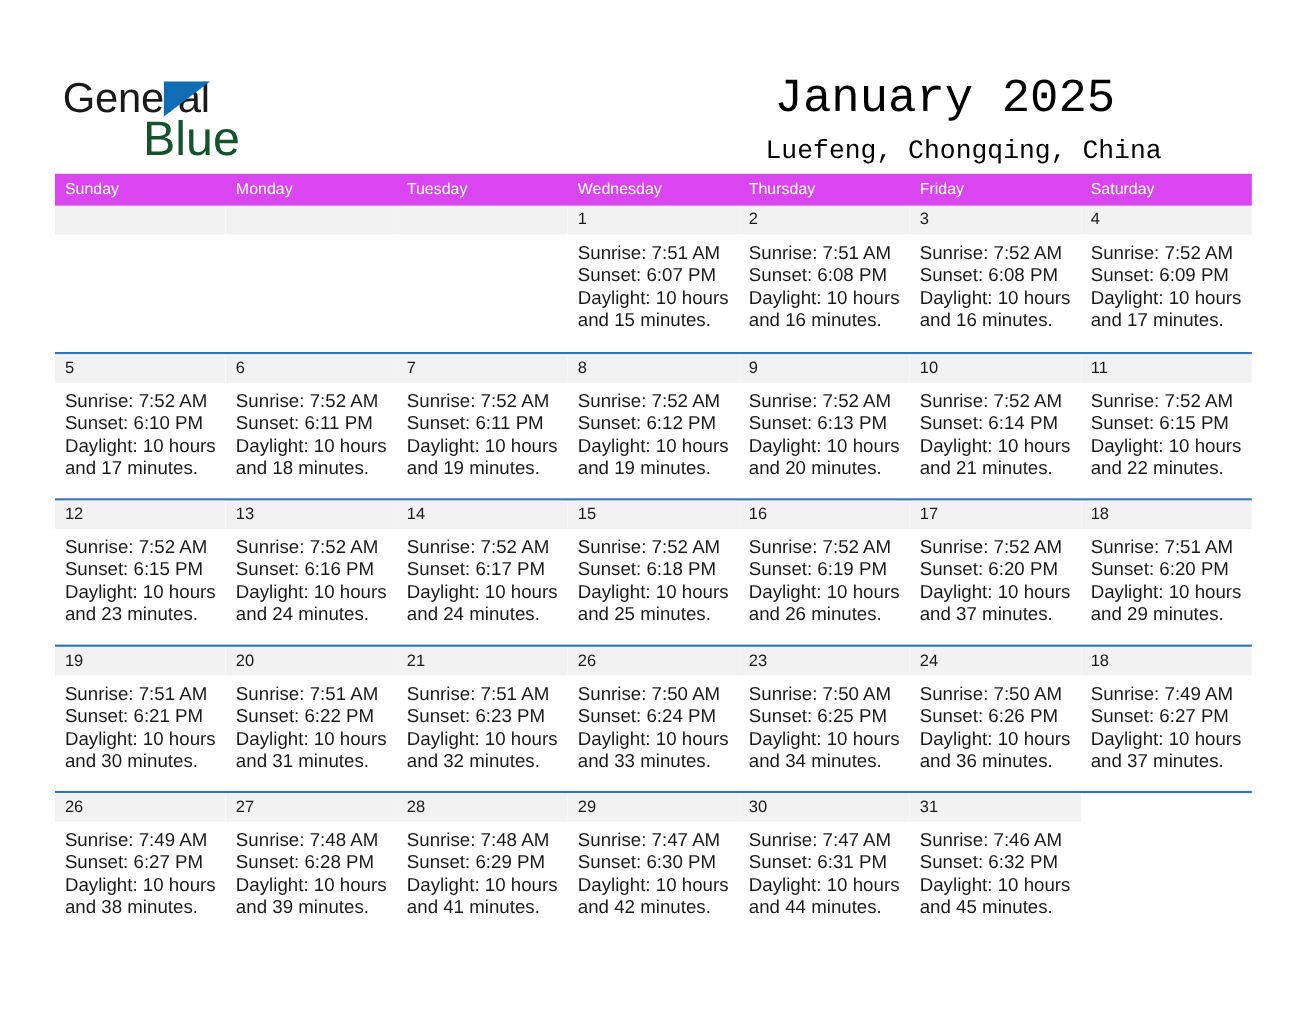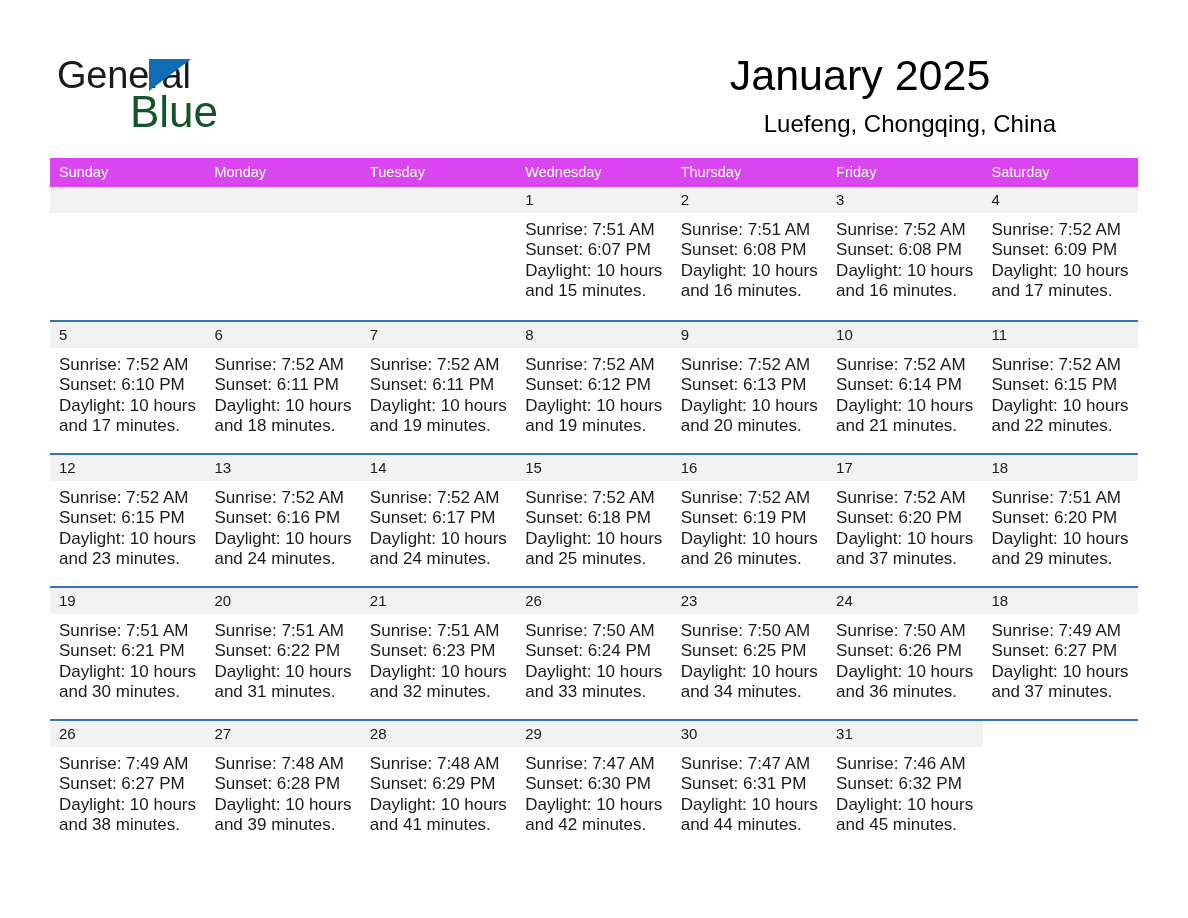--- a/index.html
+++ b/index.html
@@ -19,21 +19,21 @@
     position: relative;
     width: 1188px;
     height: 918px;
     box-sizing: border-box;
   }
 
   
   .header {
     position: absolute;
     left: 0;
-    top: 1px;
+    top: 16px;
     width: 1113px;
     height: 158px;
   }
   .brand {
     position: absolute;
     left: 57px;
     top: 52px;
     width: 320px;
     height: 90px;
   }
@@ -66,21 +66,22 @@
     line-height: 44px;
     color: #14532d;
     font-weight: 400;
     white-space: nowrap;
   }
 
   .title-block {
     position: absolute;
     right: 57px;
     top: 48px;
-    text-align: left;
+    text-align: center;
+    font-family: Liberation Mono, monospace;
   }
   .month-title {
     font-size: 43px;
     line-height: 52px;
     font-weight: 400;
     color: #000000;
     white-space: nowrap;
   }
   .location-title {
     margin-top: 9px;

